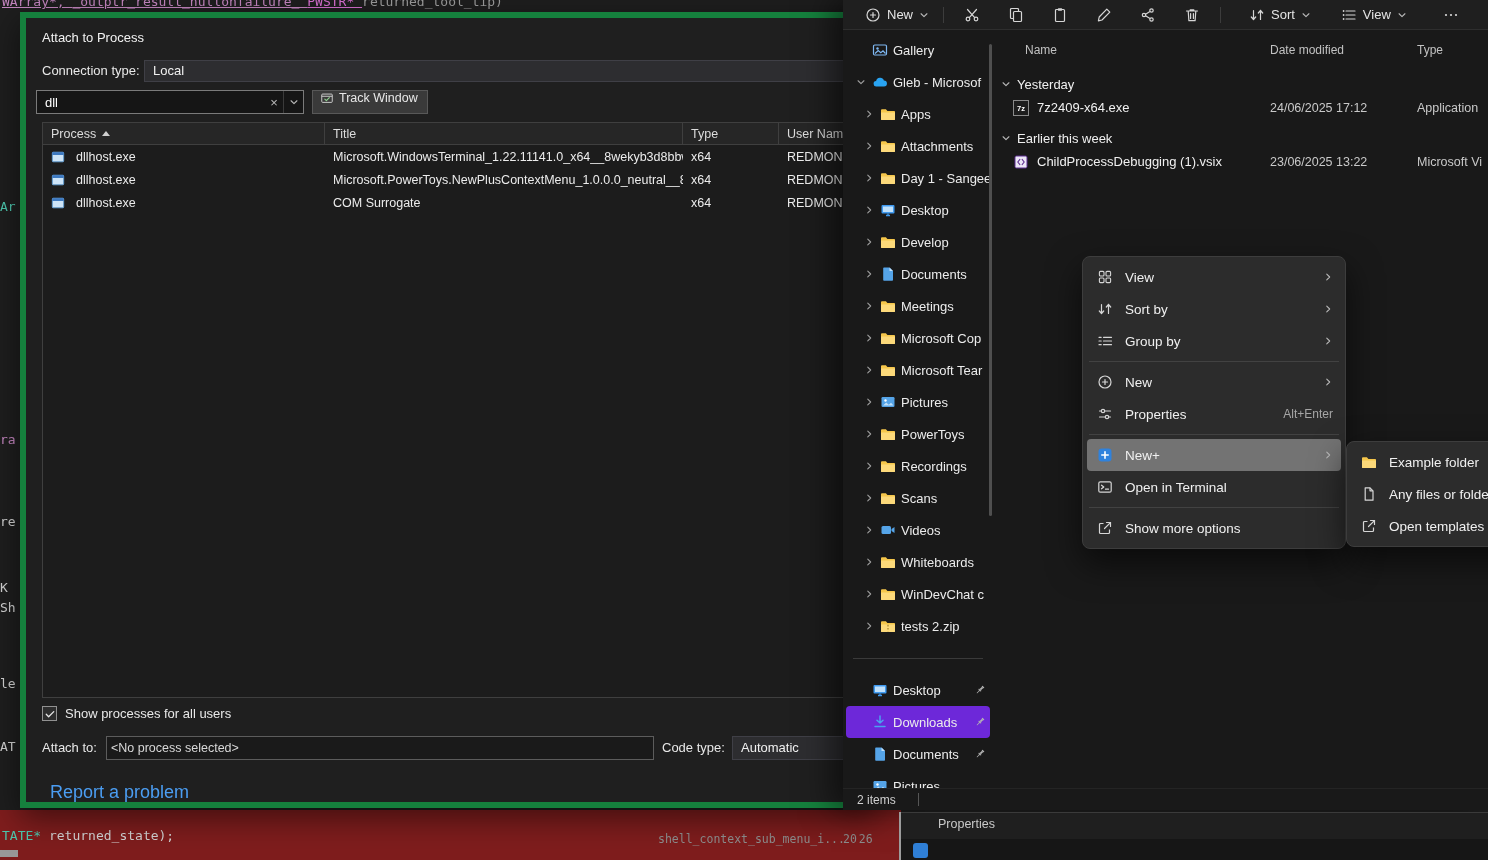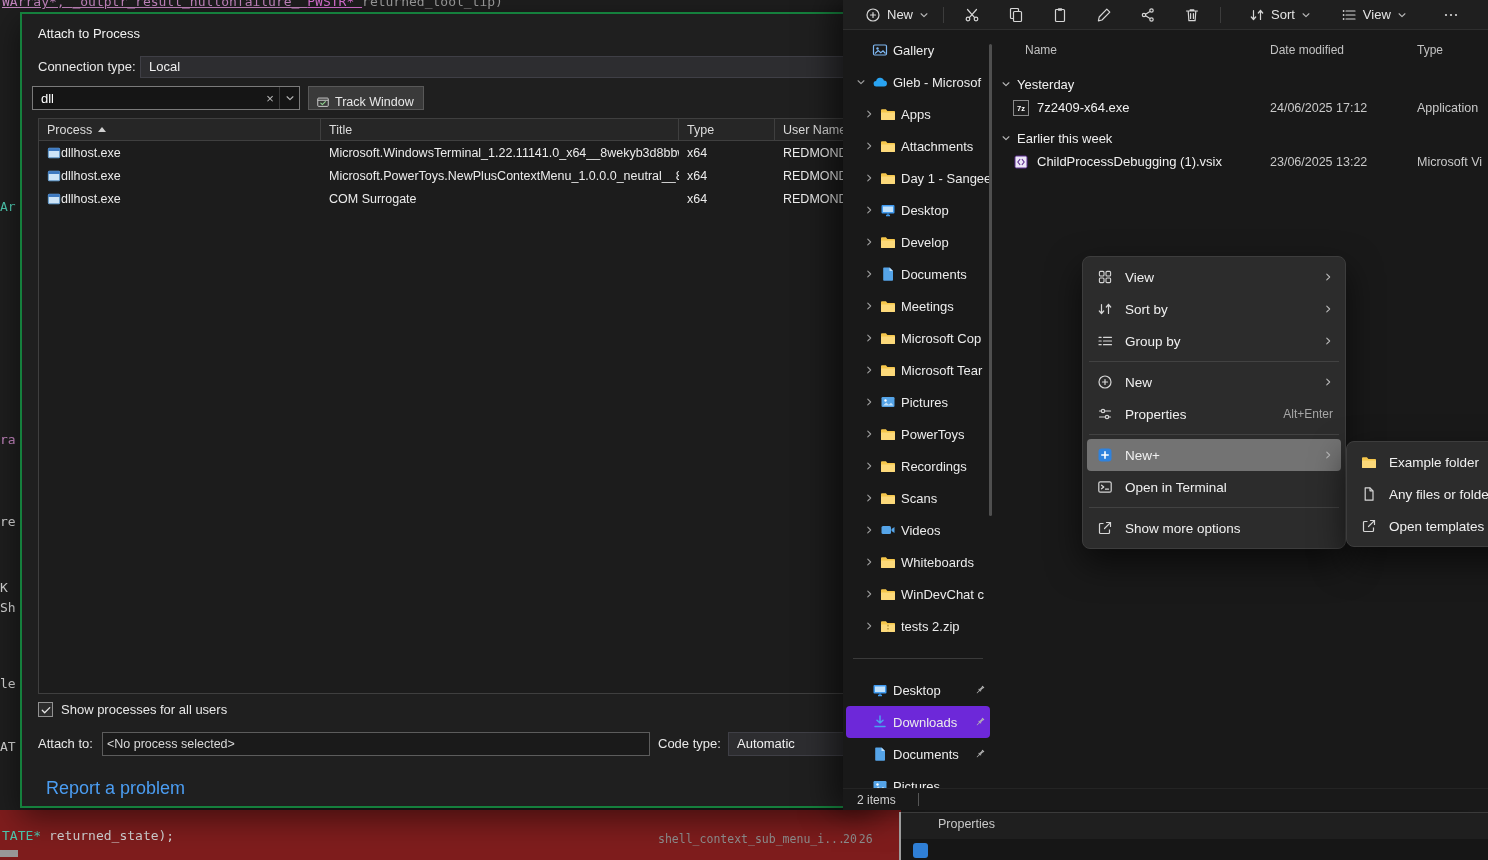--- a/index.html
+++ b/index.html
@@ -18,47 +18,47 @@
 .c-purple{color:#c586c0}.c-pink{color:#d76fd0}.c-gray{color:#9d9d9d}
 .frag{position:absolute;left:0;font-size:13px;z-index:1}
 .vs-bottom{position:absolute;left:0;top:810px;width:901px;height:50px;background:#7f1d1d;z-index:5}
 .code-bottom{position:absolute;left:2px;top:18px;font-size:13px;white-space:pre}
 .codelens{position:absolute;left:658px;top:22px;font-size:11.5px;color:#8f8f8f;white-space:pre}
 .codelens-col{position:absolute;left:843px;top:22px;font-size:11.5px;color:#8f8f8f}
 .hscroll-thumb{position:absolute;left:0;top:40px;width:18px;height:7px;background:#989898}
 
 
 .attach-dialog{position:absolute;left:20px;top:12px;width:860px;height:796px;background:#1f1f1f;
-  border:2px solid #15803d;z-index:10;box-shadow:0 10px 30px rgba(0,0,0,.5)}
+  border:6px solid #15803d;z-index:10;box-shadow:0 10px 30px rgba(0,0,0,.5)}
 .dlg-title{position:absolute;left:16px;top:12px;font-size:13px;color:#f2f2f2}
 .dlg-label{font-size:13px;color:#e8e8e8}
 .conn-row{position:absolute;left:0;top:42px;width:100%;height:22px}
 .conn-row .dlg-label{position:absolute;left:16px;line-height:22px}
 .combo{background:#2d2d30;border:1px solid #3f3f46;height:22px;line-height:20px;padding:0 8px;
   font-size:13px;color:#f0f0f0;cursor:pointer}
 .conn-combo{position:absolute;left:118px;top:0;width:742px}
 .filter-row{position:absolute;left:0;top:72px;height:24px;width:100%}
 .filter-box{position:absolute;left:10px;top:0;width:268px;height:24px;background:#151515;
   border:1px solid #7a7a7a;display:flex;align-items:center}
 .filter-input{flex:1;min-width:0;background:transparent;border:none;outline:none;color:#fff;
   font-size:13px;padding:0 0 0 8px;font-family:inherit}
 .clear-x{width:18px;color:#bbb;font-size:13px;text-align:center;cursor:pointer}
 .filter-chev{width:20px;height:100%;display:flex;align-items:center;justify-content:center;
   border-left:1px solid #3a3a3a;cursor:pointer}
 .track-btn{position:absolute;left:286px;top:0;height:24px;width:116px;background:#3a3a3a;
-  border:1px solid #585858;color:#e8e8e8;font-size:12.5px;display:flex;align-items:flex-end;gap:5px;
+  border:1px solid #585858;color:#e8e8e8;font-size:12.5px;display:flex;align-items:flex-start;gap:5px;
   padding:0 7px;font-family:inherit;cursor:pointer}
 .proc-table{position:absolute;left:16px;top:104px;width:828px;height:576px;background:#1c1c1c;border:1px solid #3f3f3f}
 .pt-header{display:grid;grid-template-columns:282px 358px 96px 1fr;height:22px;background:#262626;border-bottom:1px solid #3f3f3f}
 .pt-hc{display:flex;align-items:center;padding:0 8px;font-size:12.5px;color:#dcdcdc;border-right:1px solid #3f3f3f;gap:6px;cursor:pointer}
 .pt-hc.last{border-right:none}
 .sort-asc{width:0;height:0;border-left:4px solid transparent;border-right:4px solid transparent;border-bottom:5px solid #cfcfcf}
 .pt-row{display:grid;grid-template-columns:282px 358px 96px 1fr;height:23px;cursor:pointer}
 .pt-c{display:flex;align-items:center;padding:0 8px;font-size:12.5px;color:#ececec;white-space:nowrap;overflow:hidden}
-.c-proc{gap:0}
+.c-proc{gap:11px}
 .chk-row{position:absolute;left:16px;top:688px;display:flex;align-items:center;gap:8px;cursor:pointer}
 .checkbox{width:15px;height:15px;background:#2d2d2d;border:1px solid #919191;display:flex;align-items:center;justify-content:center}
 .attach-row{position:absolute;left:0;top:718px;height:24px;width:100%}
 .attach-row .dlg-label{position:absolute;line-height:24px}
 .lbl-attach{left:16px}
 .attach-input{position:absolute;left:80px;top:0;width:548px;height:24px;background:#1a1a1a;border:1px solid #5c5c5c;
   color:#d8d8d8;font-size:12.5px;padding:0 4px;font-family:inherit;outline:none}
 .lbl-codetype{left:636px}
 .codetype-combo{position:absolute;left:706px;top:0;width:154px;height:24px;line-height:22px}
 .report-link{position:absolute;left:24px;top:764px;color:#4b9df2;font-size:18px;cursor:pointer;text-decoration:none}

